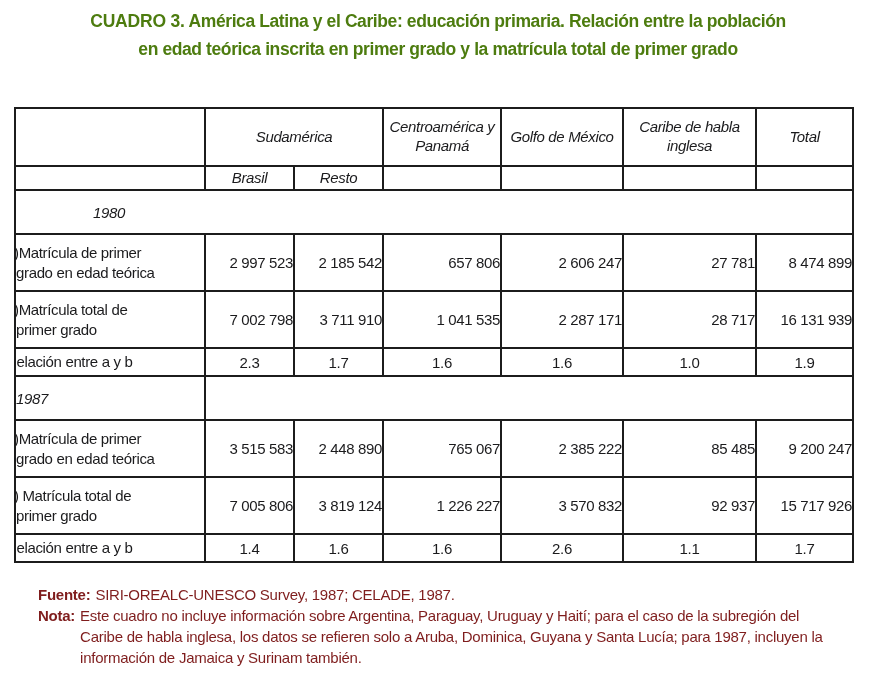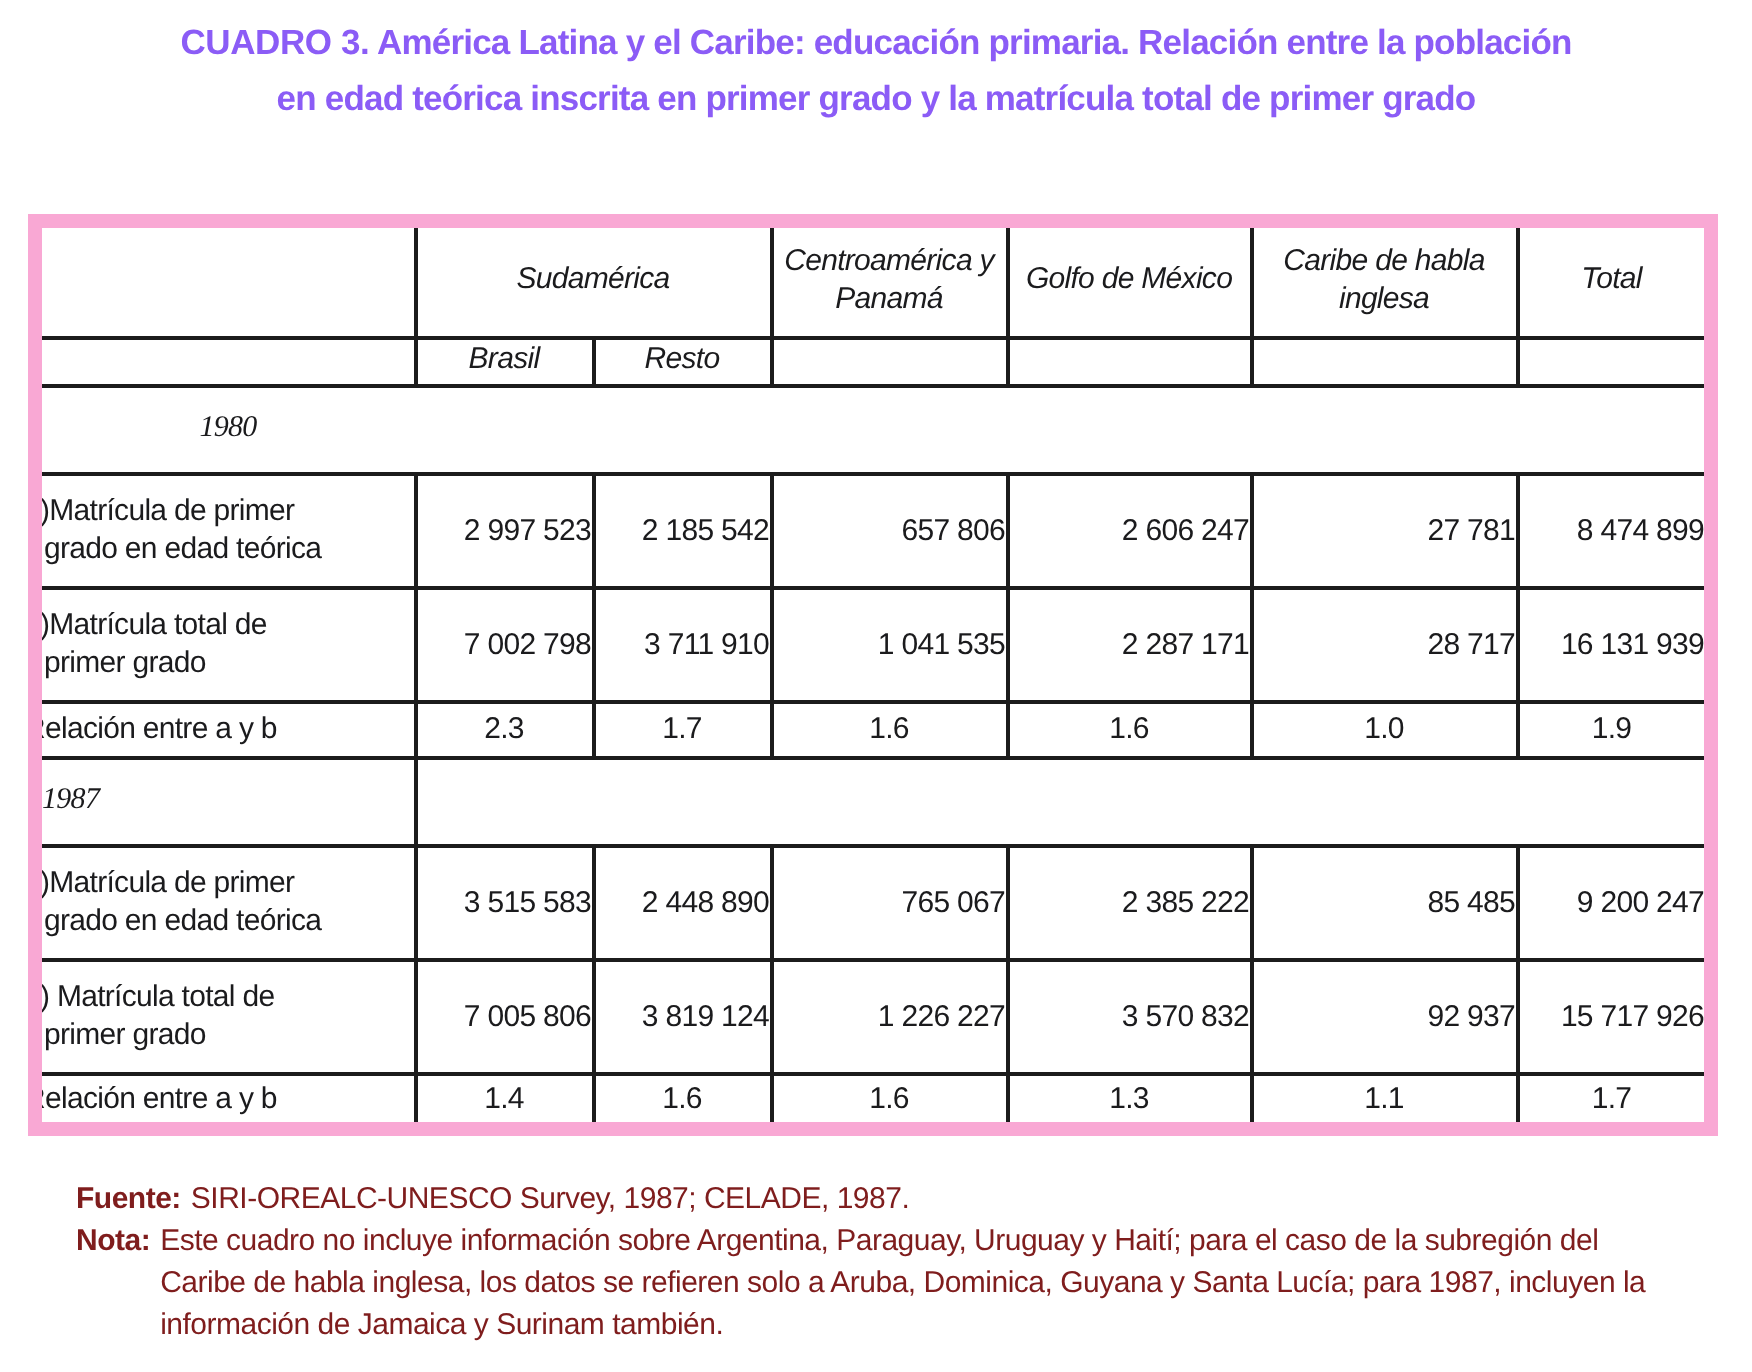--- a/index.html
+++ b/index.html
@@ -14,44 +14,44 @@
   }
 
   
   .title-block {
     margin-top: 7px;
     text-align: center;
     font-weight: bold;
     font-size: 17.5px;
     line-height: 28px;
     letter-spacing: -0.4px;
-    color: #8b5cf6;
+    color: #4d7c0f;
   }
   .title-prefix { letter-spacing: -0.2px; }
 
   
   table.cuadro {
     margin-left: 14px;
     margin-top: 44px;
     border-collapse: collapse;
     table-layout: fixed;
     width: 838px;
-    border: 7px solid #f9a8d4;
+    border: 1px solid #f9a8d4;
   }
   table.cuadro td {
     border: 2px solid #1c1c1c;
     padding: 0;
     font-size: 15px;
     letter-spacing: -0.35px;
     vertical-align: middle;
     overflow: hidden;
   }
   tr.row-h1   { height: 58px; }
   tr.row-h2   { height: 24px; }
-  tr.row-year { height: 44px; font-family: Liberation Serif, serif; }
+  tr.row-year { height: 44px; }
   tr.row-big  { height: 57px; }
   tr.row-rat  { height: 28px; }
 
   td.hdr {
     font-style: italic;
     text-align: center;
     line-height: 1.25;
   }
   td.c-label {
     padding-left: 16px;
@@ -199,21 +199,21 @@
     <td class="num">3 570 832</td>
     <td class="num">92 937</td>
     <td class="num">15 717 926</td>
   </tr>
 
   <tr class="row-rat">
     <td class="c-label">Relación entre a y b</td>
     <td class="rat">1.4</td>
     <td class="rat">1.6</td>
     <td class="rat">1.6</td>
-    <td class="rat">1.3</td>
+    <td class="rat">2.6</td>
     <td class="rat">1.1</td>
     <td class="rat">1.7</td>
   </tr>
 </tbody>
   </table>
 
 <div class="notes">
   <div class="note-row">
     <span class="note-label">Fuente:</span>
     <span class="note-text">SIRI-OREALC-UNESCO Survey, 1987; CELADE, 1987.</span>

